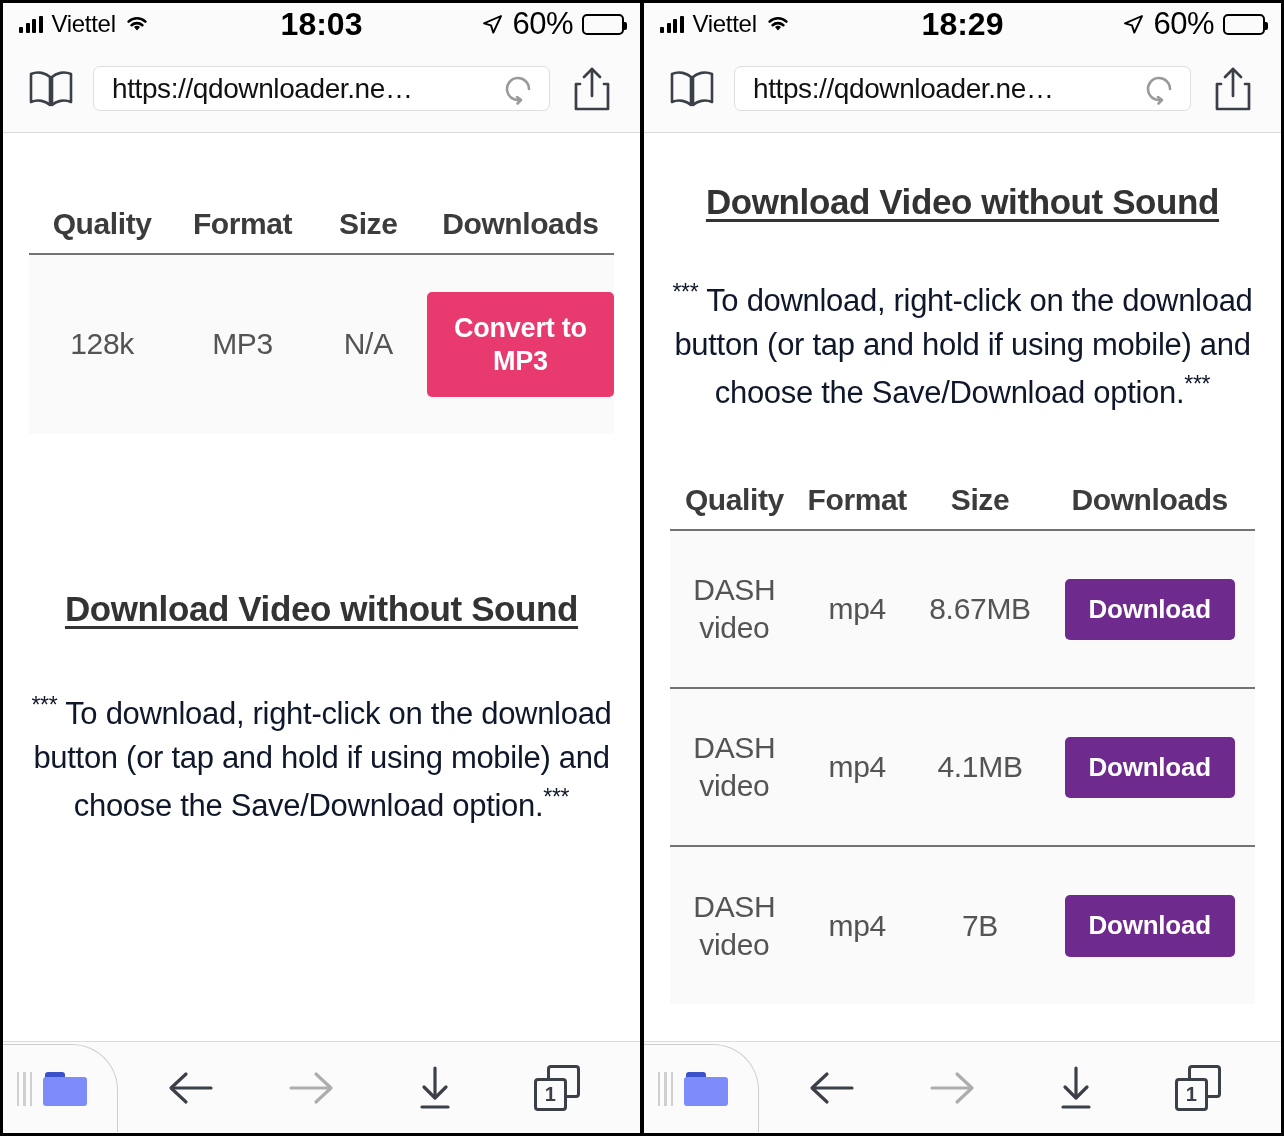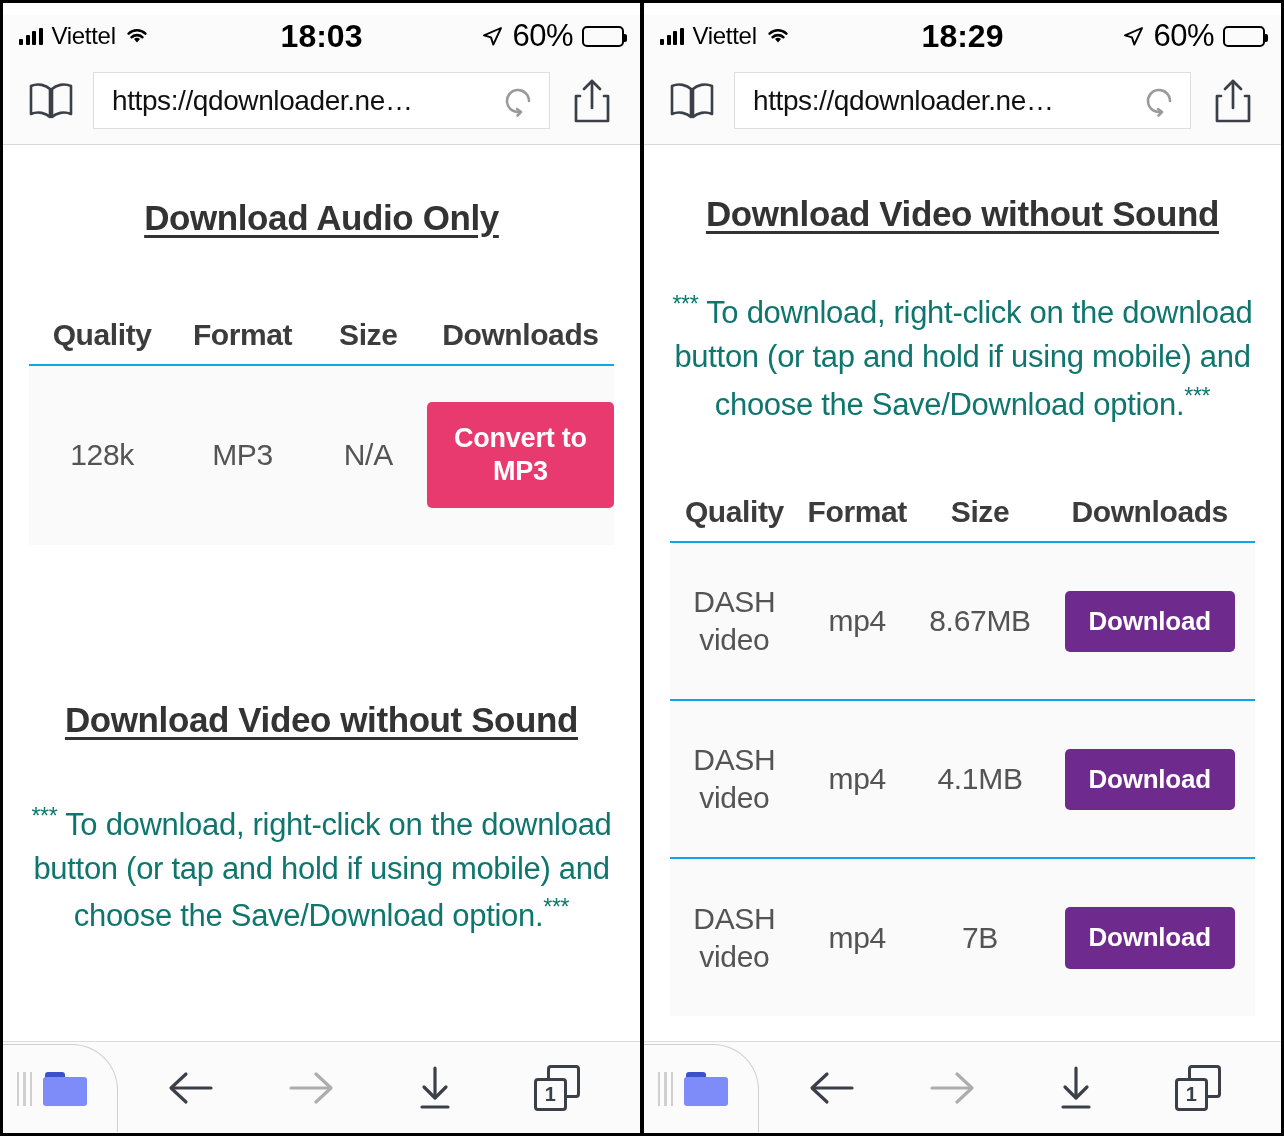--- a/index.html
+++ b/index.html
@@ -25,21 +25,20 @@
   .phone.left{ border-right-width:2px; }
   .phone.right{ border-left-width:2px; }
 
   
   .statusbar{
     height:42px; flex:0 0 42px;
     background:#fbfbfb;
     display:flex; align-items:center;
     padding:4px 16px;
     position:relative;
-    margin-top:12px;
   }
   .sb-left{ display:flex; align-items:center; gap:9px; }
   .signal{ display:flex; align-items:flex-end; gap:2.5px; height:17px; }
   .signal i{ width:4px; background:#000; border-radius:1px; display:block; }
   .signal i:nth-child(1){ height:6px; }
   .signal i:nth-child(2){ height:10px; }
   .signal i:nth-child(3){ height:13.5px; }
   .signal i:nth-child(4){ height:17px; }
   .carrier{ font-size:24px; color:#000; letter-spacing:-0.3px; }
   .wifi{ width:24px; height:18px; position:relative; display:inline-block; }
@@ -68,24 +67,24 @@
   
   .urlbar{
     height:88px; flex:0 0 88px;
     background:#fbfbfb;
     display:flex; align-items:center;
     padding:0 22px; gap:16px;
     border-bottom:1.5px solid #d9d9d9;
   }
   .icon-btn{ width:52px; height:52px; display:flex; align-items:center; justify-content:center; flex:0 0 auto; }
   .url-field{
-    flex:1 1 auto; height:57px;
+    flex:1 1 auto; height:45px;
     background:#ffffff;
     border:1.5px solid #dedede;
-    border-radius:0;
+    border-radius:7px;
     display:flex; align-items:center;
     padding:0 12px 0 18px; gap:6px;
     overflow:hidden;
   }
   .url-text{
     font-size:28px; color:#111; white-space:nowrap; overflow:hidden;
     letter-spacing:-0.4px; flex:1 1 auto;
   }
   .reload{ width:38px; height:38px; flex:0 0 auto; }
 
@@ -99,40 +98,40 @@
   .page-inner{ padding:0 26px; }
 
   h2.section-title{
     font-size:35px; font-weight:bold; color:#333333;
     text-align:center; line-height:1.45;
     text-decoration:underline;
     text-underline-offset:5px;
     letter-spacing:-0.4px;
   }
   .notice{
-    color:#0f766e;
+    color:#0f172a;
     font-size:31px;
     line-height:1.43;
     text-align:center;
     letter-spacing:-0.3px;
   }
   .notice .stars{ font-size:23px; vertical-align:super; }
 
   table.dl{
     width:100%; border-collapse:collapse; table-layout:fixed;
   }
   table.dl th{
     font-size:30px; font-weight:bold; color:#3c3c3c;
     padding:12px 2px; text-align:center; letter-spacing:-0.4px;
     background:#ffffff;
   }
   table.dl td{
     font-size:30px; color:#545454; text-align:center;
     background:#fafafa;
-    border-top:2px solid #0ea5e9;
+    border-top:2px solid #737373;
     letter-spacing:-0.3px;
     line-height:1.28;
   }
   .btn{
     display:inline-block;
     border:none; border-radius:5px;
     color:#ffffff; font-weight:bold;
     font-family:"Liberation Sans", sans-serif;
     line-height:1.22; text-align:center;
     letter-spacing:-0.2px;
@@ -245,21 +244,20 @@
         <svg width="40" height="46" viewBox="0 0 40 46">
           <path d="M8 18 L4 18 L4 43 L36 43 L36 18 L32 18" fill="none" stroke="#3b4048" stroke-width="2.7" stroke-linecap="round" stroke-linejoin="round"></path>
           <line x1="20" y1="3" x2="20" y2="30" stroke="#3b4048" stroke-width="2.7" stroke-linecap="round"></line>
           <path d="M12 11 L20 3 L28 11" fill="none" stroke="#3b4048" stroke-width="2.7" stroke-linecap="round" stroke-linejoin="round"></path>
         </svg>
       </span>
     </div>
 
     <div class="page">
       <div class="page-inner">
-        <h2 class="section-title" style="margin-top:48px;">Download Audio Only</h2>
 
         <table class="dl" style="margin-top:62px;">
           <colgroup>
               <col style="width:25%">
               <col style="width:23%">
               <col style="width:20%">
               <col style="width:32%">
             </colgroup>
           <thead>
             <tr>

